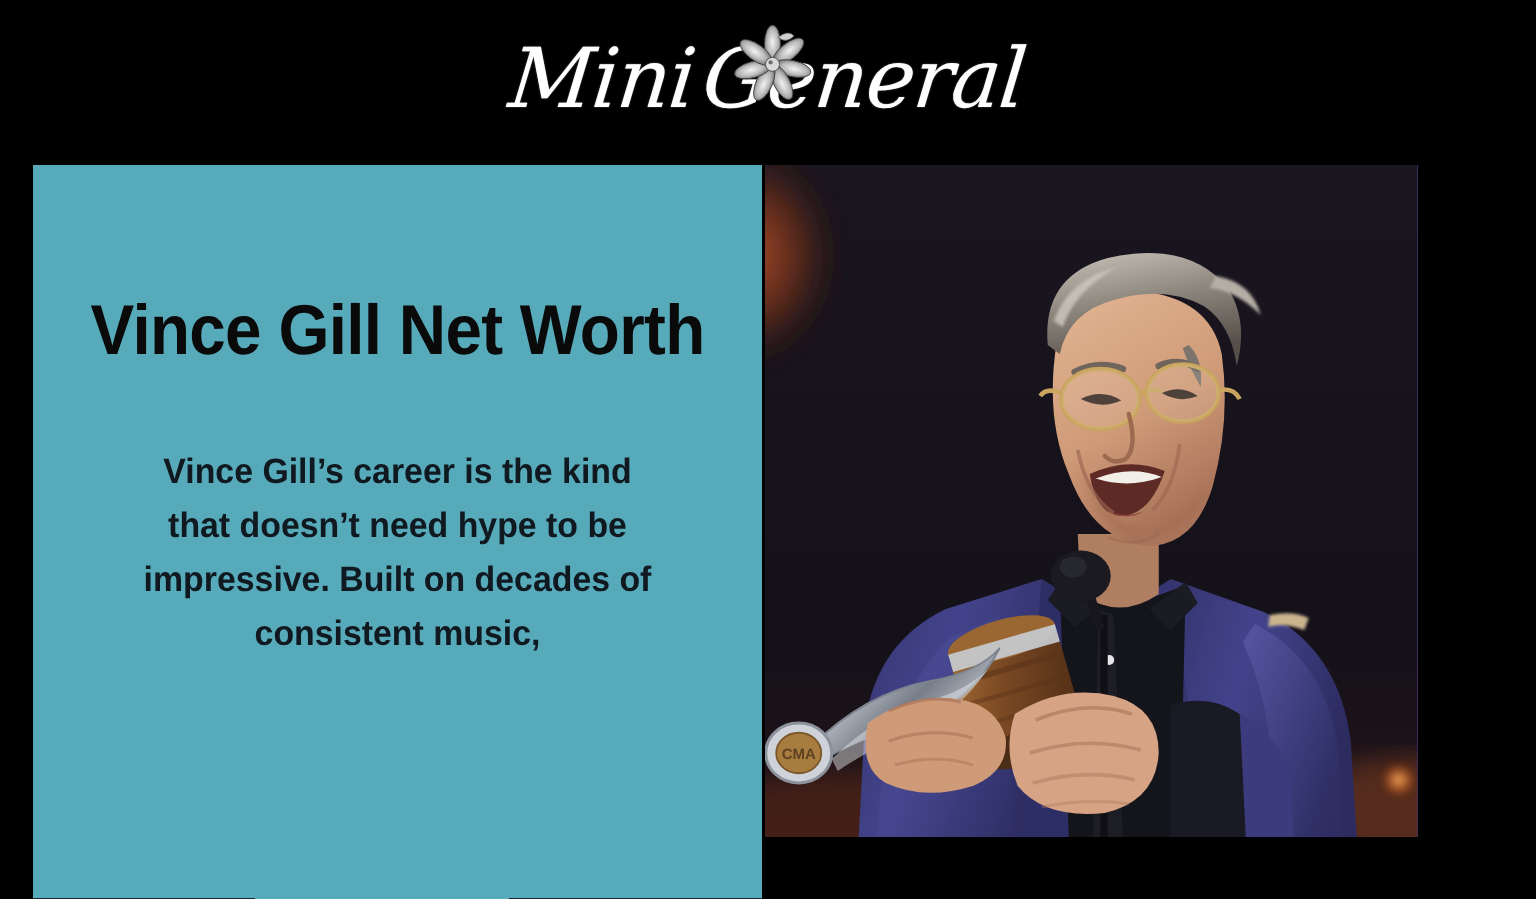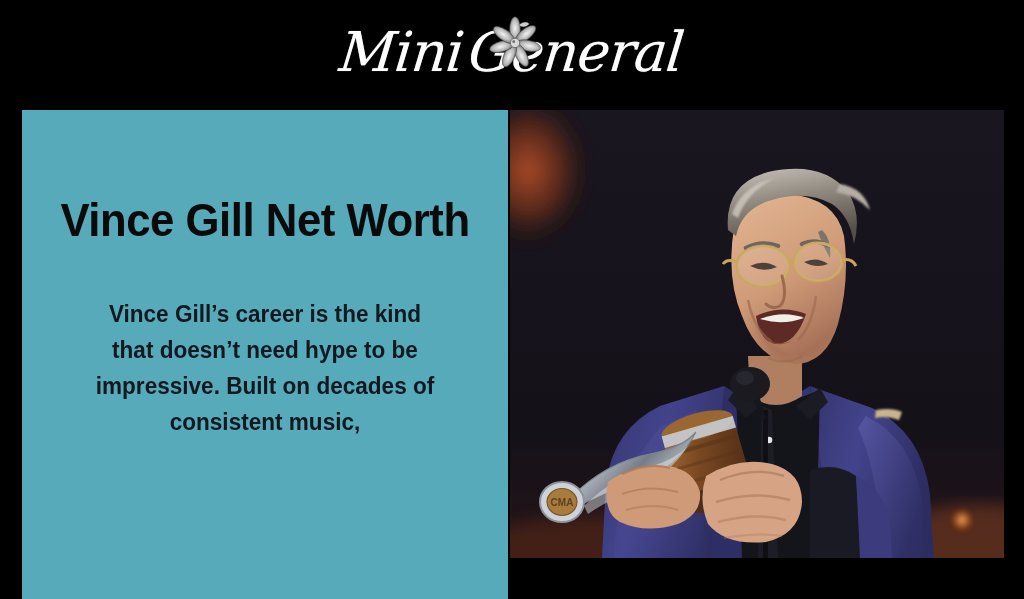--- a/index.html
+++ b/index.html
@@ -107,21 +107,21 @@
     color: #101820;
     text-align: center;
     transform: scaleX(0.96);
   }
 
   
   .photo {
     position: absolute;
     left: 510px;
     top: 110px;
-    width: 494px;
+    width: 435px;
     height: 448px;
     background: #8b5cf6;
     overflow: hidden;
   }
   .photo svg {
     display: block;
     width: 100%;
     height: 100%;
   }
 

